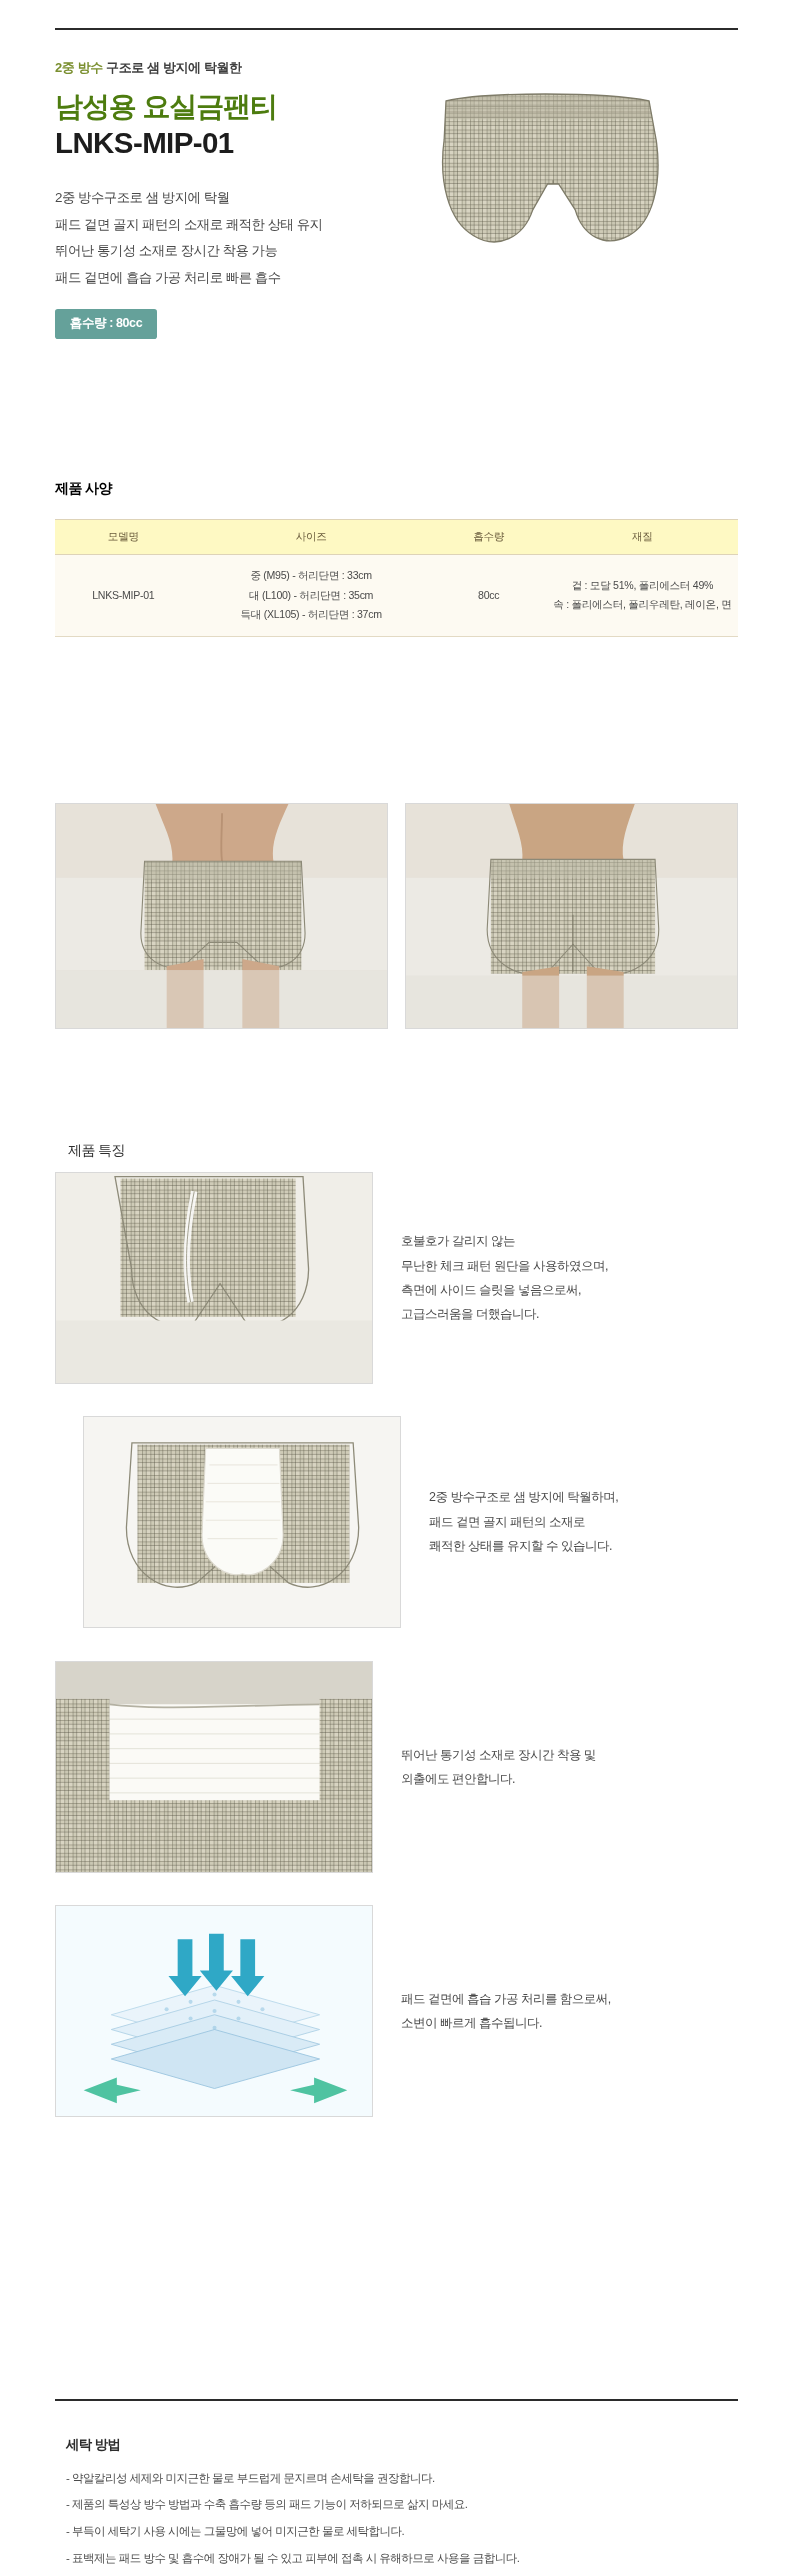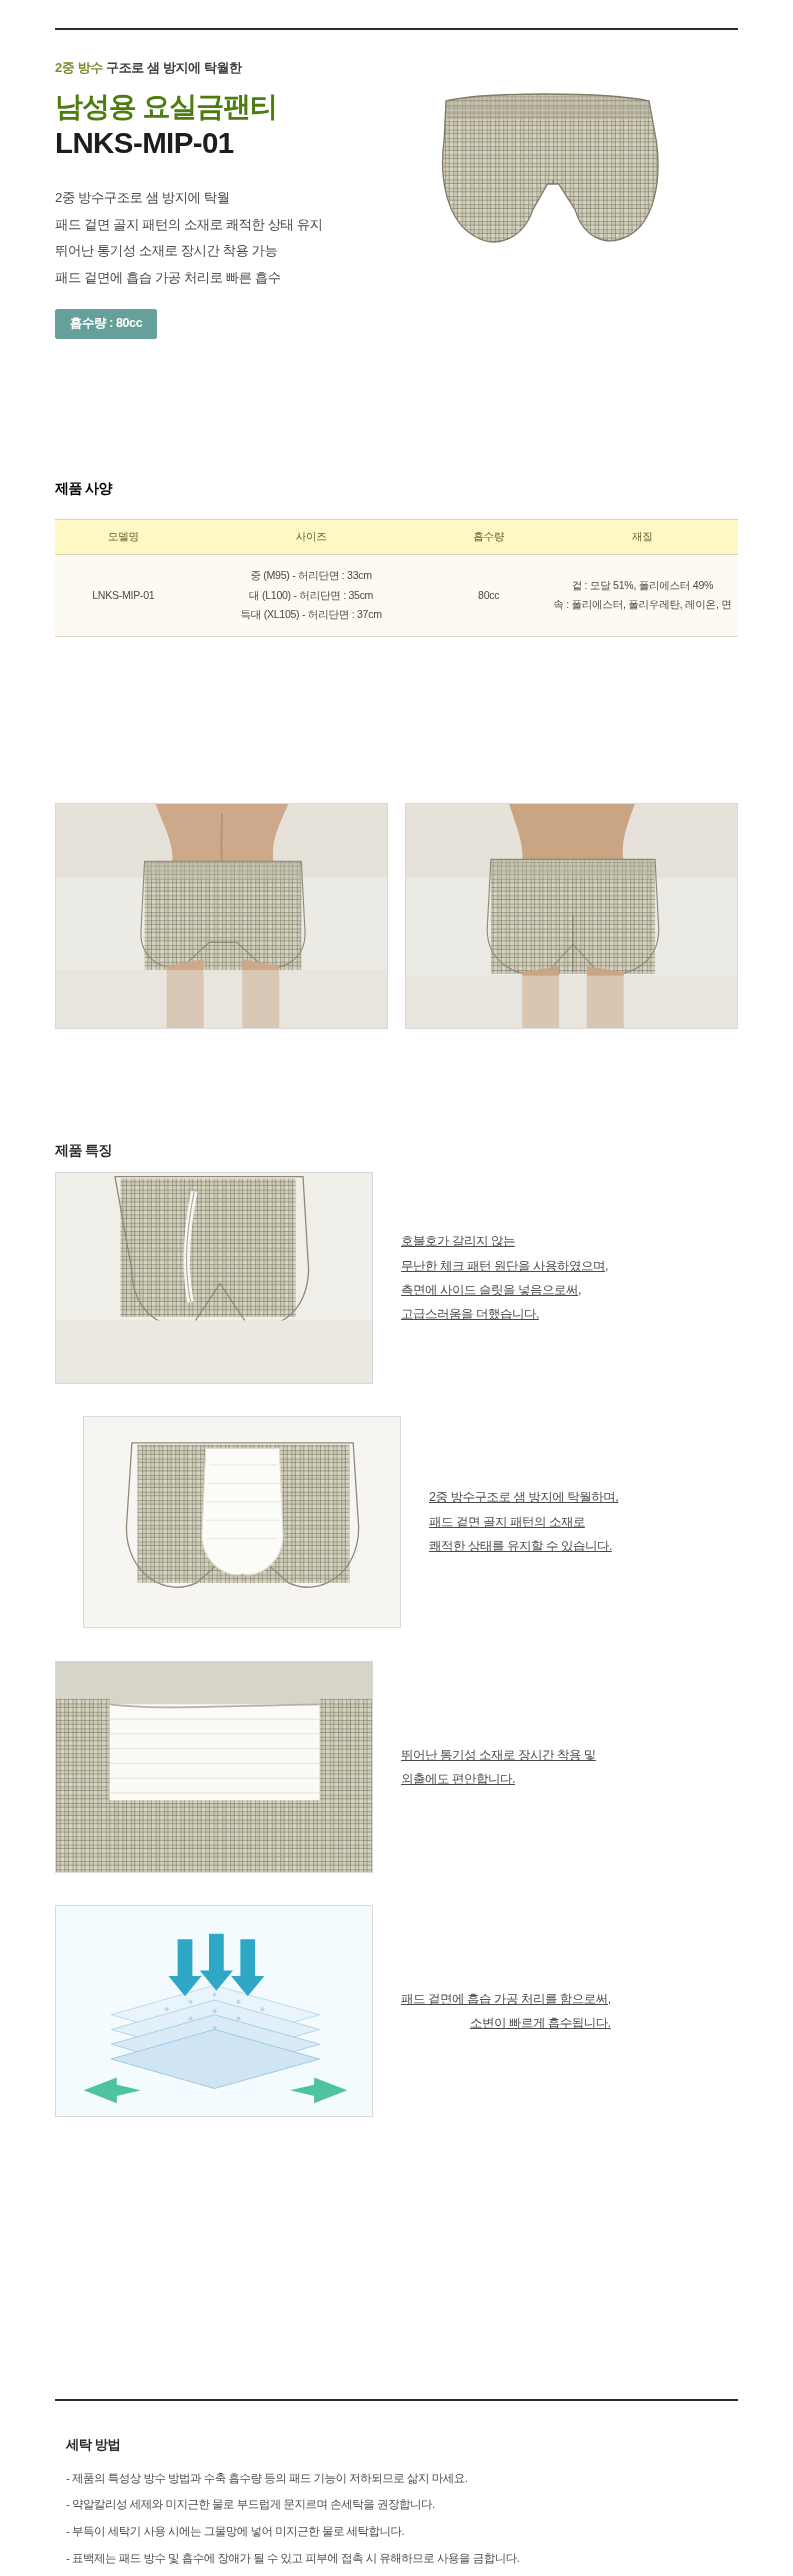--- a/index.html
+++ b/index.html
@@ -133,22 +133,22 @@
     width: 333px; height: 226px;
     border: 0.9px solid #d9d9d9;
     background: #efeeea;
     overflow: hidden;
     position: relative;
   }
 
   
   .features-title {
     position: absolute;
-    left: 55px; top: 1142px;
-    font-size: 14px; font-weight: bold; color: #2d2d2d;
+    left: 68px; top: 1142px;
+    font-size: 14px; font-weight: normal; color: #2d2d2d;
     letter-spacing: -0.6px;
     text-align: center;
   }
   .feature {
     position: absolute;
     left: 55px;
     width: 683px;
     display: flex;
     align-items: center;
     gap: 28px;
@@ -159,26 +159,25 @@
     background: #f2f1ed;
     overflow: hidden;
     position: relative;
     flex: none;
   }
   .feature .copy {
     font-size: 12.5px;
     color: #4a4a4a;
     line-height: 1.95;
     letter-spacing: -0.5px;
-    text-decoration: underline;
   }
   #feature-1 { top: 1172px; }
   #feature-2 { top: 1416px; padding-left: 28px; }
   #feature-3 { top: 1661px; }
-  #feature-4 { top: 1905px; text-align: right; }
+  #feature-4 { top: 1905px; }
 
   
   .wash {
     position: absolute;
     left: 66px; top: 2436px;
     width: 674px;
   }
   .wash h4 {
     margin: 0 0 14.8px 0;
     font-size: 13.4px; font-weight: bold; color: #2d2d2d;
@@ -429,20 +428,20 @@
       </svg>
     </div>
     <div class="copy" style="white-space:pre-line">패드 겉면에 흡습 가공 처리를 함으로써,
 소변이 빠르게 흡수됩니다.</div>
   </div>
 
   <div class="rule-bottom"></div>
 
   <div class="wash">
     <h4>세탁 방법</h4>
+    <p>- 약알칼리성 세제와 미지근한 물로 부드럽게 문지르며 손세탁을 권장합니다.</p>
     <p>- 제품의 특성상 방수 방법과 수축 흡수량 등의 패드 기능이 저하되므로 삶지 마세요.</p>
-    <p>- 약알칼리성 세제와 미지근한 물로 부드럽게 문지르며 손세탁을 권장합니다.</p>
     <p>- 부득이 세탁기 사용 시에는 그물망에 넣어 미지근한 물로 세탁합니다.</p>
     <p>- 표백제는 패드 방수 및 흡수에 장애가 될 수 있고 피부에 접촉 시 유해하므로 사용을 금합니다.</p>
   </div>
 
 </div>
 
 
 </body></html>

